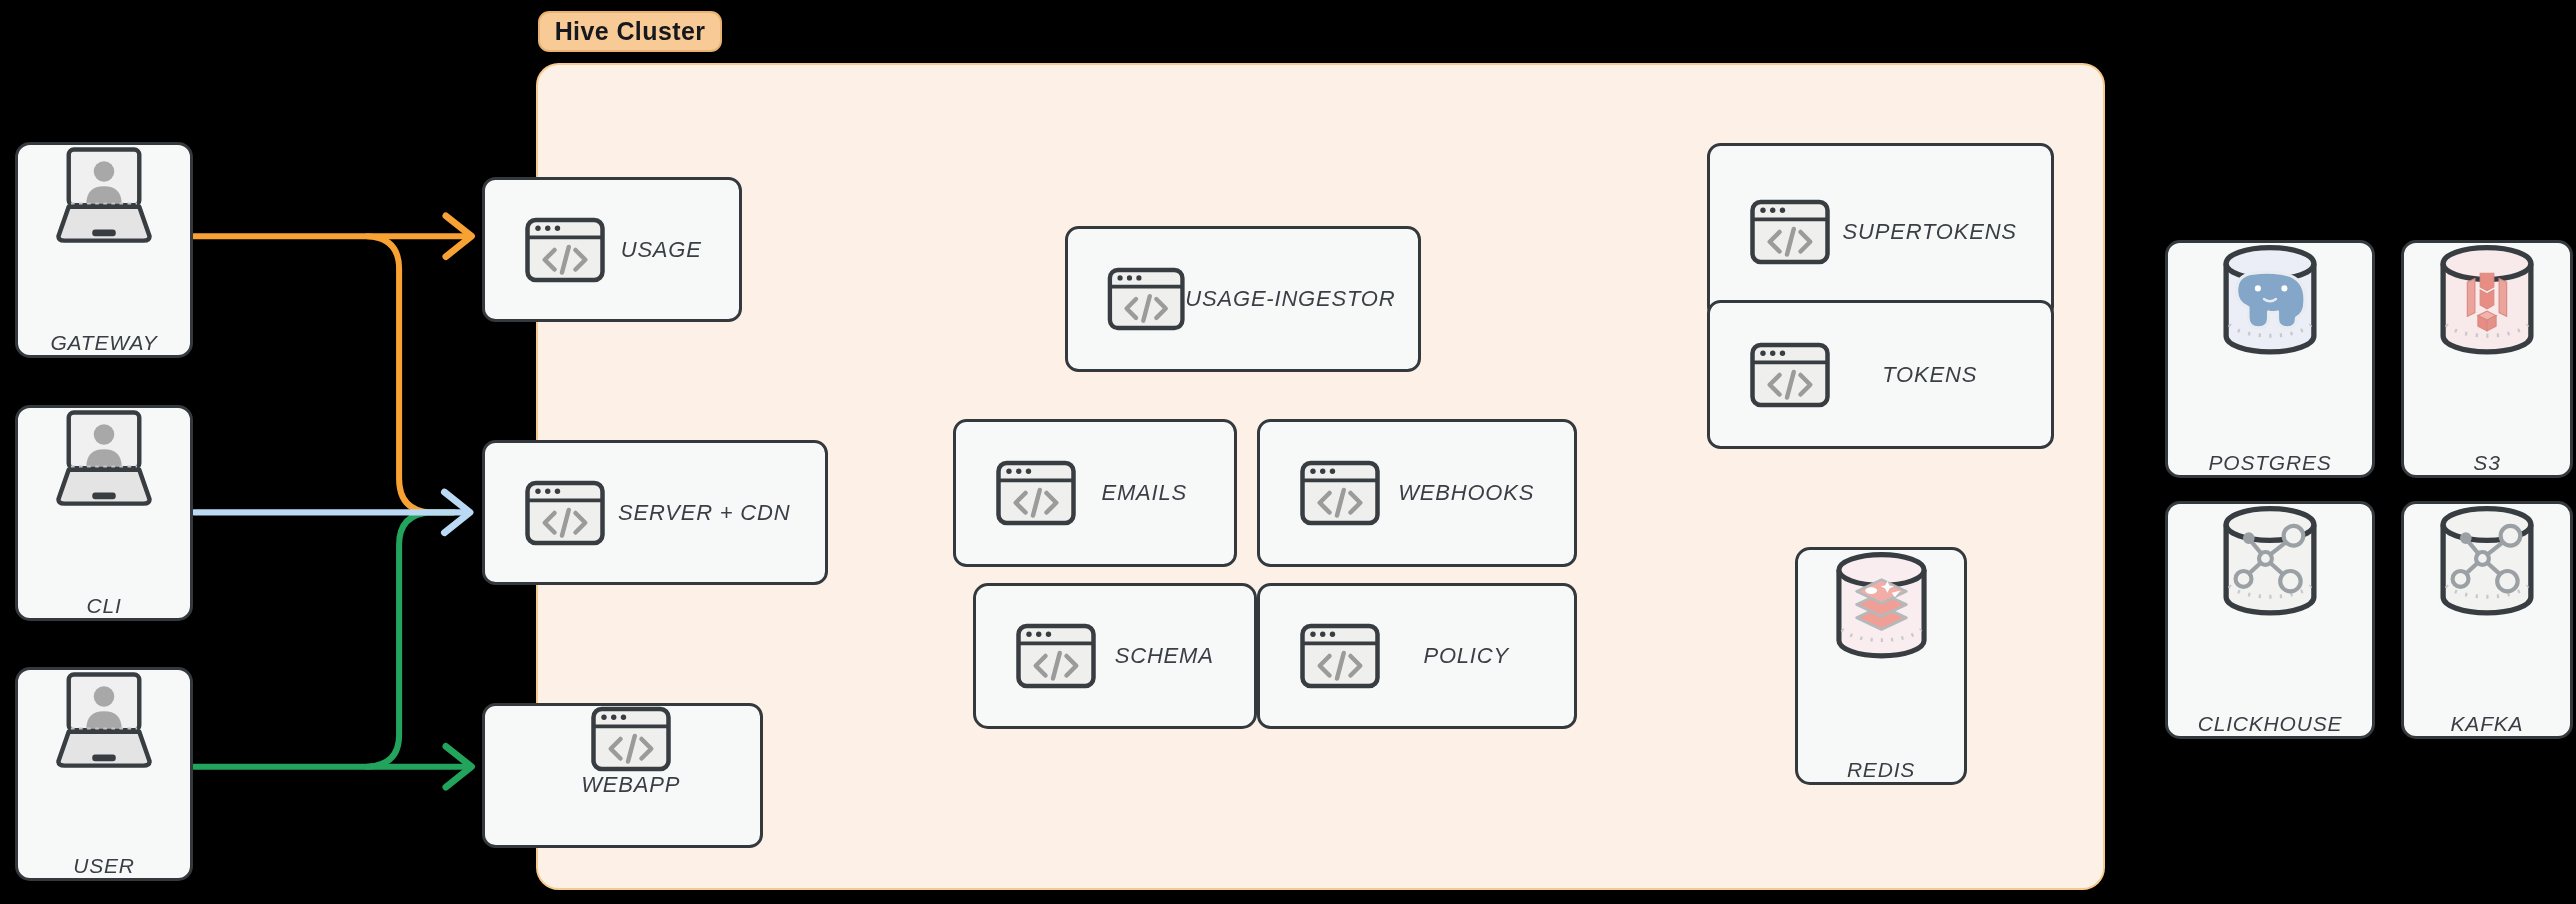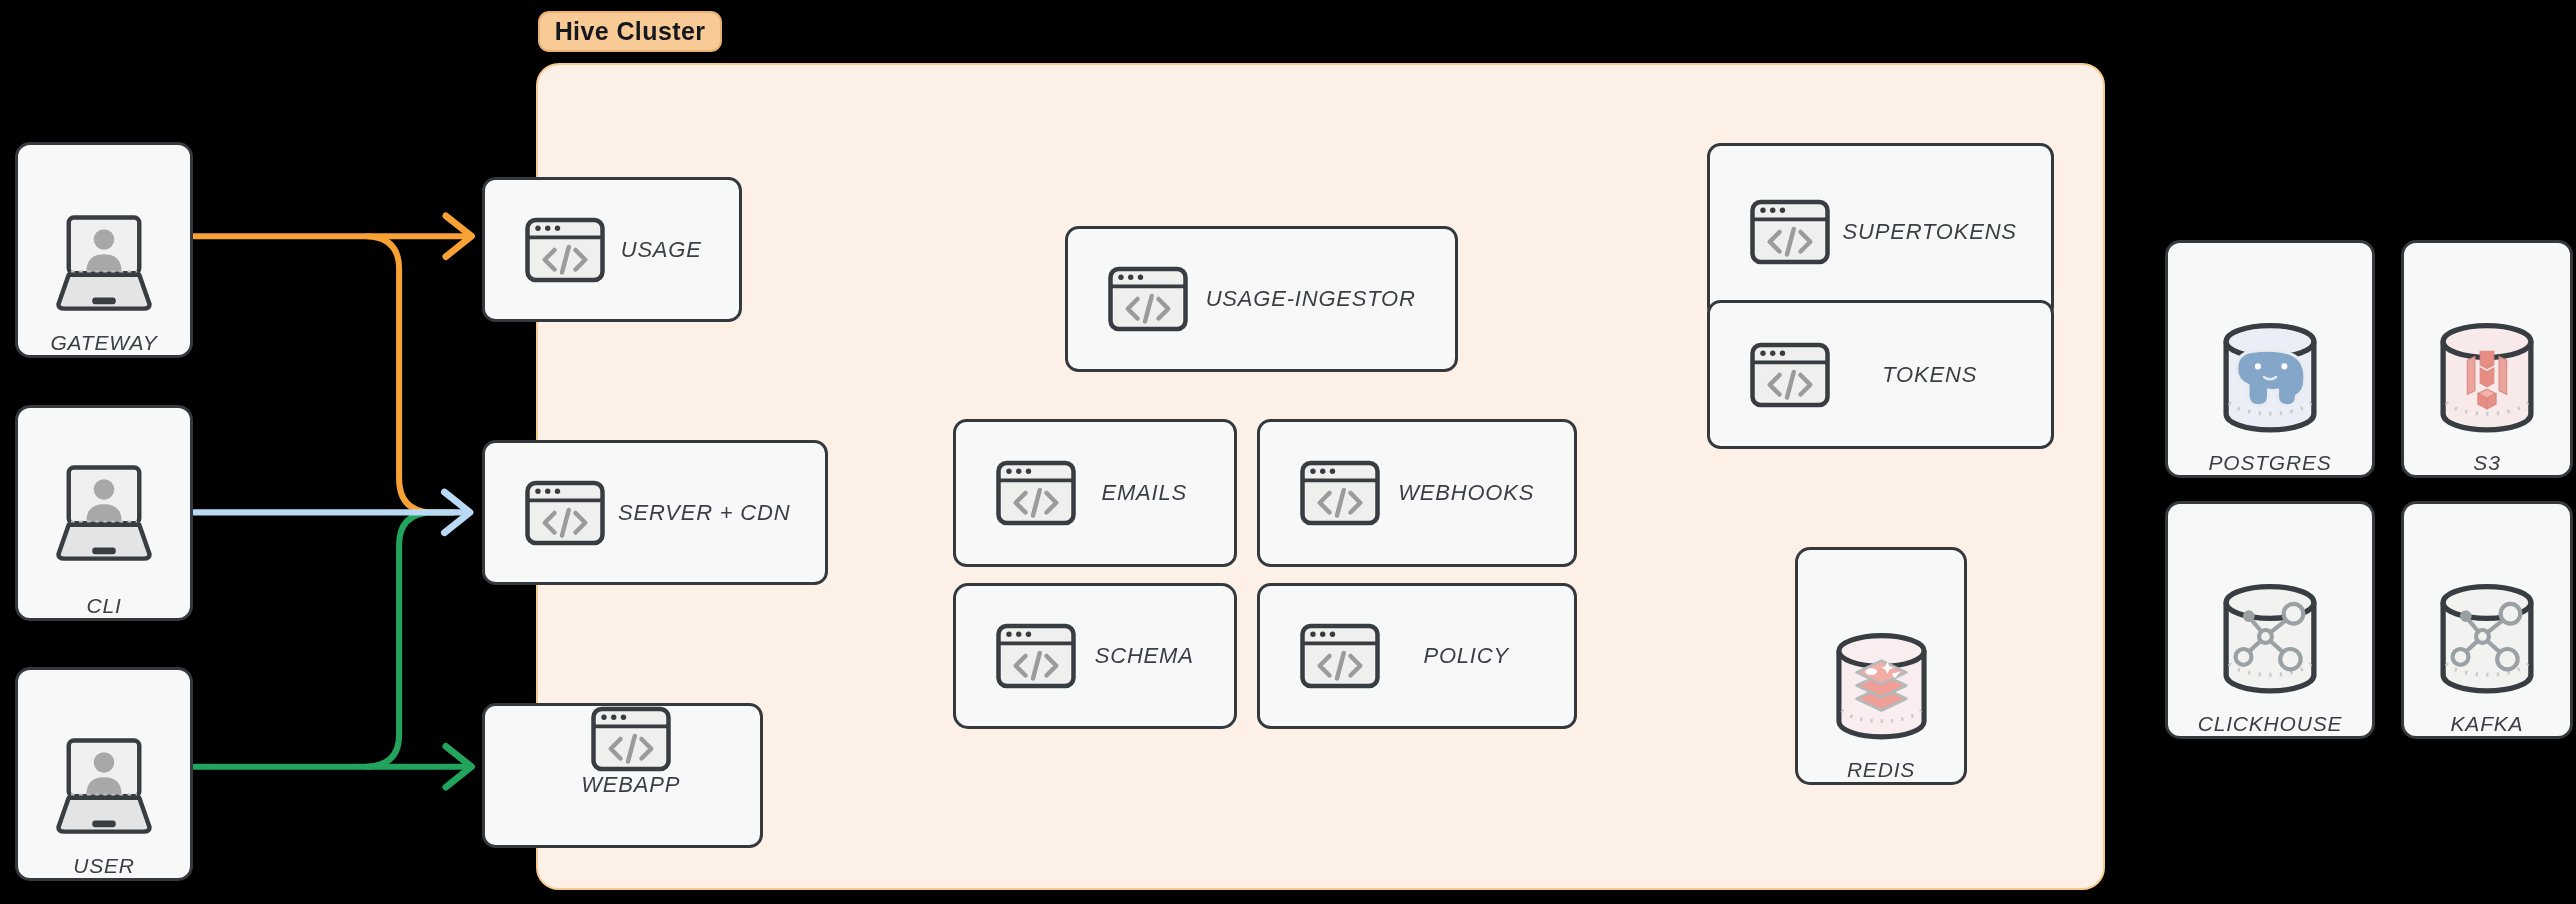--- a/index.html
+++ b/index.html
@@ -32,36 +32,36 @@
   .node{
     position:absolute;background:var(--node-fill);
     border:3.8px solid var(--node-border);border-radius:15px;box-sizing:border-box;
     display:flex;align-items:center;color:var(--label-text);
   }
   .nlabel{
     font-style:italic;font-weight:500;letter-spacing:0.8px;color:var(--label-text);
     white-space:nowrap;
   }
   
-  .v{flex-direction:column;justify-content:flex-end;gap:15px;}
+  .v{flex-direction:column;justify-content:space-between;gap:15px;}
   .v .nlabel{font-size:21px;}
   
   .h{flex-direction:row;padding-left:39px;padding-right:22.6px;border-radius:13.6px;}
   .h .nlabel{flex:1;text-align:center;font-size:22px;}
   
   #n-gateway{left:15px;top:142px;width:178px;height:216px;}
   #n-cli{left:15px;top:405px;width:178px;height:216px;gap:28px;}
   #n-user{left:15px;top:667px;width:178px;height:214px;}
   #n-usage{left:482px;top:177px;width:260px;height:145px;}
   #n-server-cdn{left:482px;top:440px;width:346px;height:145px;}
   #n-webapp{left:482px;top:703px;width:281px;height:145px;flex-direction:column;}
-  #n-usage-ingestor{left:1065px;top:226px;width:393px;height:146px;}
+  #n-usage-ingestor{left:1065px;top:226px;width:356px;height:146px;}
   #n-emails{left:953px;top:419px;width:284px;height:148px;}
   #n-webhooks{left:1257px;top:419px;width:320px;height:148px;}
-  #n-schema{left:953px;top:583px;width:284px;height:146px;border-radius:15px;}
+  #n-schema{left:973px;top:583px;width:284px;height:146px;border-radius:15px;}
   #n-policy{left:1257px;top:583px;width:320px;height:146px;}
   #n-supertokens{left:1707px;top:143px;width:347px;height:177px;}
   #n-tokens{left:1707px;top:300px;width:347px;height:149px;}
   #n-redis{left:1795px;top:547px;width:172px;height:238px;}
   #n-postgres{left:2165px;top:240px;width:210px;height:238px;}
   #n-s3{left:2401px;top:240px;width:172px;height:238px;}
   #n-clickhouse{left:2165px;top:501px;width:210px;height:238px;}
   #n-kafka{left:2401px;top:501px;width:172px;height:238px;}
   
   #edges{position:absolute;left:0;top:0;width:2576px;height:904px;pointer-events:none;}

